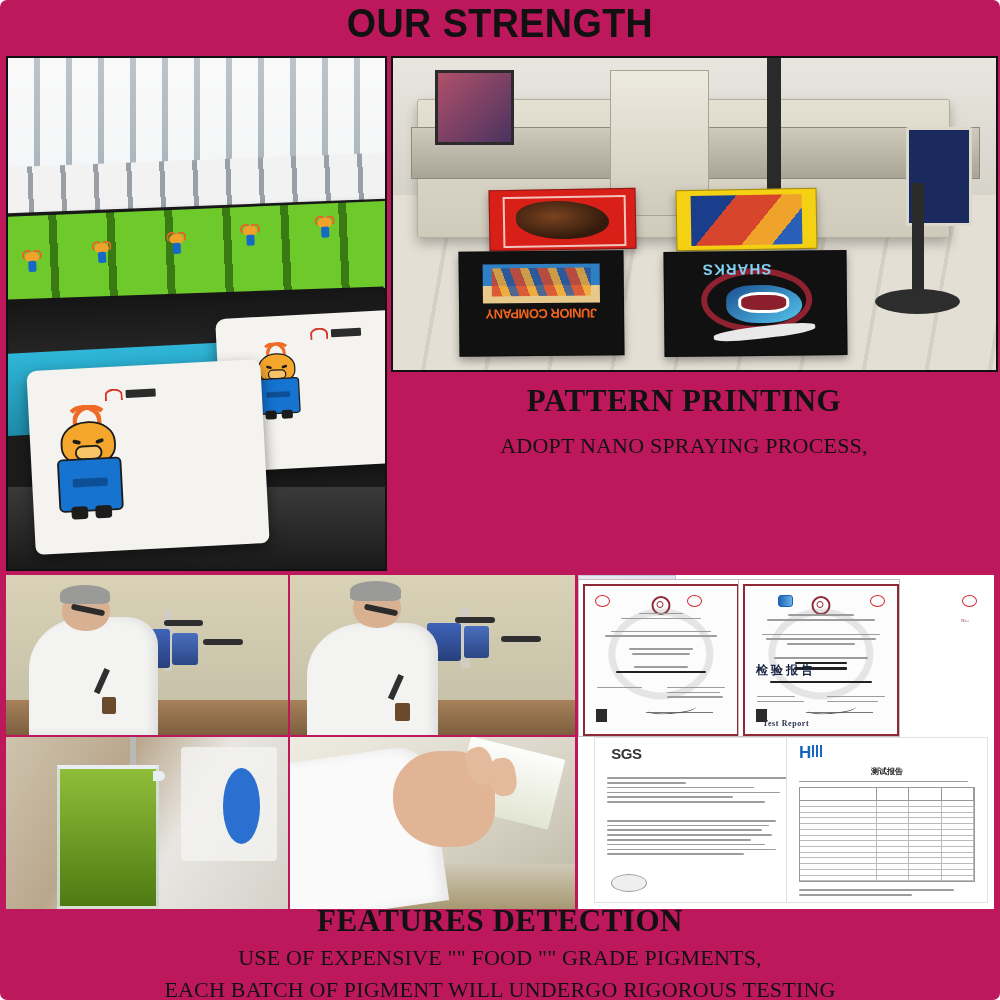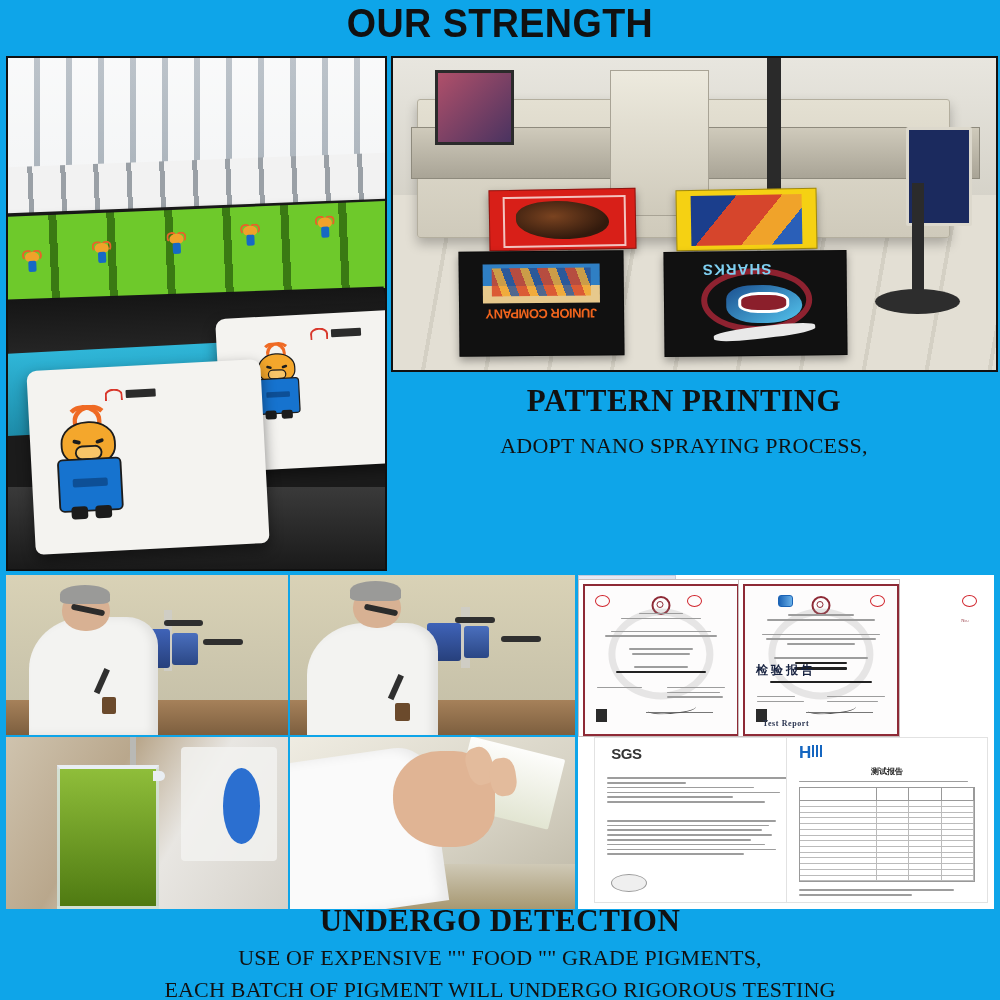--- a/index.html
+++ b/index.html
@@ -1,17 +1,17 @@
 <!DOCTYPE html>
 <html><head>
 <meta charset="utf-8">
 <style>
   html,body{margin:0;padding:0;background:#ffffff;}
   body{width:1000px;height:1000px;overflow:hidden;font-family:"Liberation Serif",serif;color:#111;}
-  .page{position:relative;width:1000px;height:1000px;background:#0ea5e9;}
+  .page{position:relative;width:1000px;height:1000px;background:#be185d;border-radius:7px;}
 
   
   .title{
     position:absolute;left:0;top:2px;width:1000px;height:42px;
     text-align:center;font-family:"Liberation Sans",sans-serif;
     font-weight:bold;font-size:40px;letter-spacing:0.5px;line-height:42px;
     color:#111;transform:scaleX(0.94);transform-origin:center top;
   }
 
   
@@ -621,18 +621,18 @@
           </div>
       </div>
       <div class="lines" style="bottom:2%;left:6%;right:6%;">
         <i style="width:88%;"></i>
         <i style="width:64%;"></i>
       </div>
     </div>
   </div>
 
   <div class="pd-block">
-    <div class="pd-title">UNDERGO DETECTION</div>
+    <div class="pd-title">FEATURES DETECTION</div>
     <div class="pd-line">USE OF EXPENSIVE "" FOOD "" GRADE PIGMENTS,</div>
     <div class="pd-line">EACH BATCH OF PIGMENT WILL UNDERGO RIGOROUS TESTING</div>
   </div>
 
 </div>
 
 </body></html>

